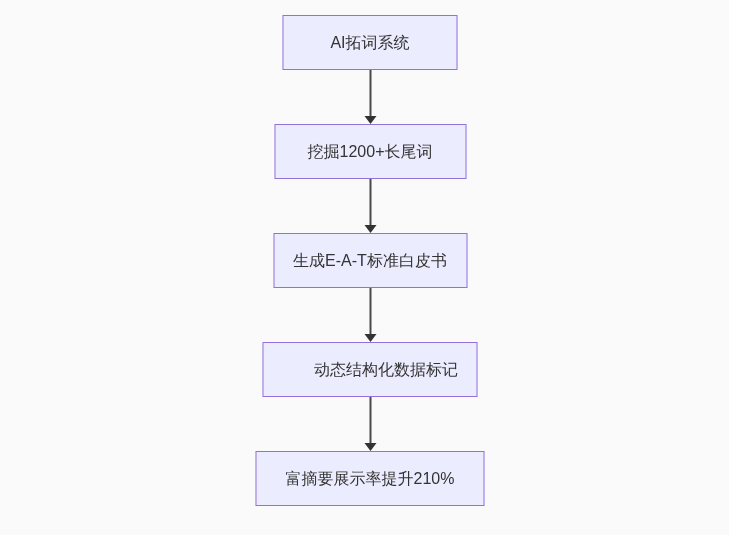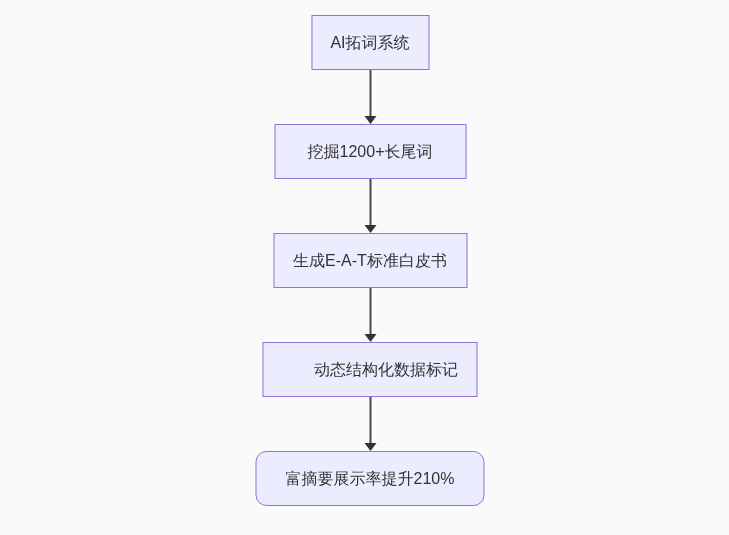--- a/index.html
+++ b/index.html
@@ -28,25 +28,25 @@
     font-size: 16px;
     line-height: 1.2;
     height: 55px;
     display: flex;
     align-items: center;
     justify-content: center;
     text-align: center;
     white-space: nowrap;
     padding: 0 12px;
   }
-  .node-0 { width: 118px; text-align: center; }
+  .node-0 { width: 175px; text-align: center; }
   .node-1 { width: 192px; }
   .node-2 { width: 194px; }
   .node-3 { width: 215px; padding-left: 44px; }
-  .node-4 { width: 229px; border-radius: 11px; }
+  .node-4 { width: 229px; }
   .arrow {
     position: relative;
     width: 14px;
     height: 54px;
   }
   .arrow .line {
     position: absolute;
     top: 0;
     left: 50%;
     transform: translateX(-50%);

